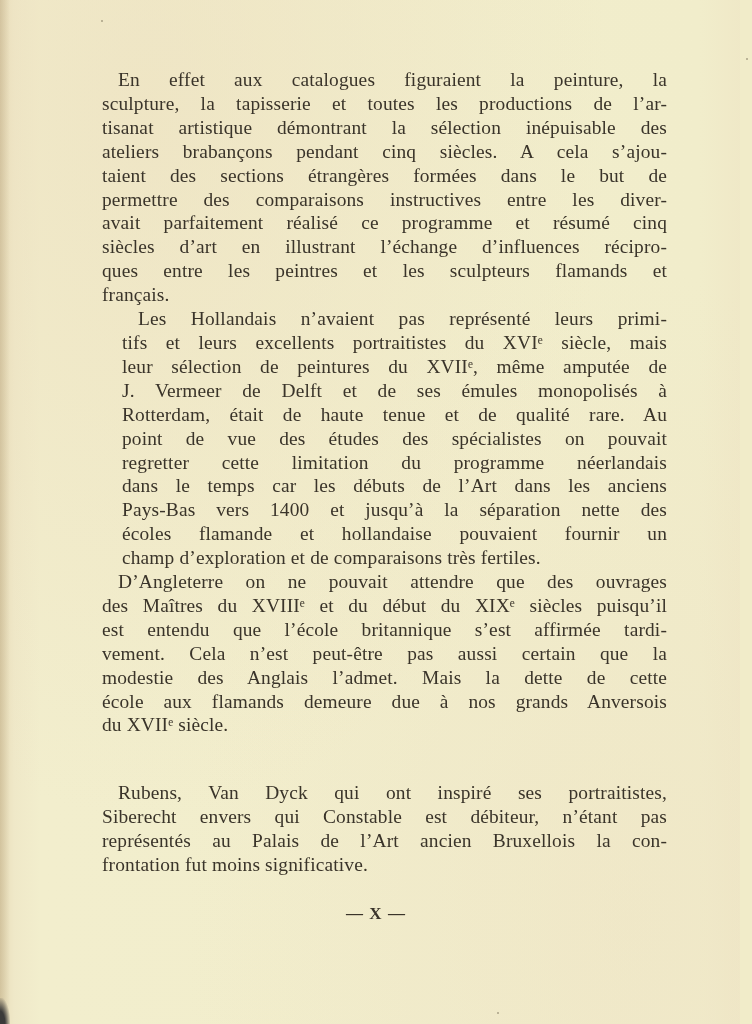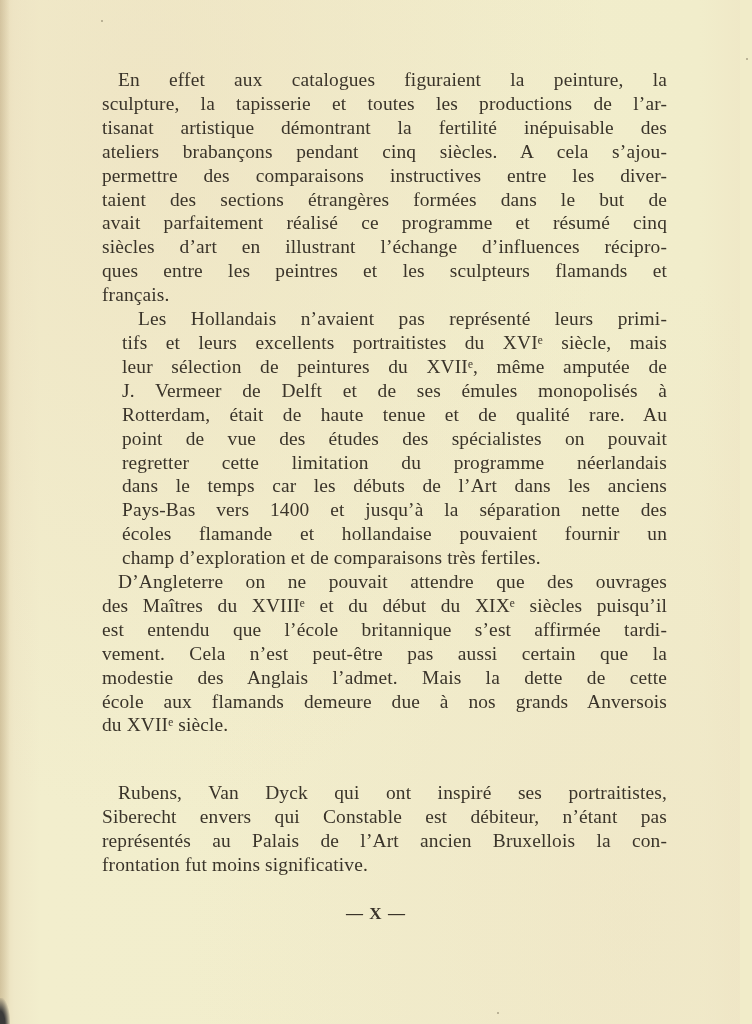--- a/index.html
+++ b/index.html
@@ -49,24 +49,24 @@
   <div class="left-shadow"></div>
   <div class="corner-dark"></div>
   <span class="speck" style="left:101px;top:20px;"></span>
   <span class="speck" style="left:746px;top:58px;"></span>
   <span class="speck" style="left:497px;top:1012px;"></span>
 
   <div class="text-block">
     <p class="para" style="text-indent: 0px;">
       <span class="line" style="padding-left: 16px;">En effet aux catalogues figuraient la peinture, la</span>
       <span class="line">sculpture, la tapisserie et toutes les productions de l’ar-</span>
-      <span class="line">tisanat artistique démontrant la fertilité inépuisable des</span>
+      <span class="line">tisanat artistique démontrant la sélection inépuisable des</span>
       <span class="line">ateliers brabançons pendant cinq siècles. A cela s’ajou-</span>
+      <span class="line">taient des sections étrangères formées dans le but de</span>
       <span class="line">permettre des comparaisons instructives entre les diver-</span>
-      <span class="line">taient des sections étrangères formées dans le but de</span>
     </p>
     <p class="para" style="text-indent: 0px;">
       <span class="line">avait parfaitement réalisé ce programme et résumé cinq</span>
       <span class="line">siècles d’art en illustrant l’échange d’influences récipro-</span>
       <span class="line">ques entre les peintres et les sculpteurs flamands et</span>
       <span class="line last">français.</span>
     </p>
     <p class="para" style="text-indent: 0px; margin-left: 20px;">
       <span class="line" style="padding-left: 16px;">Les Hollandais n’avaient pas représenté leurs primi-</span>
       <span class="line">tifs et leurs excellents portraitistes du XVIᵉ siècle, mais</span>

